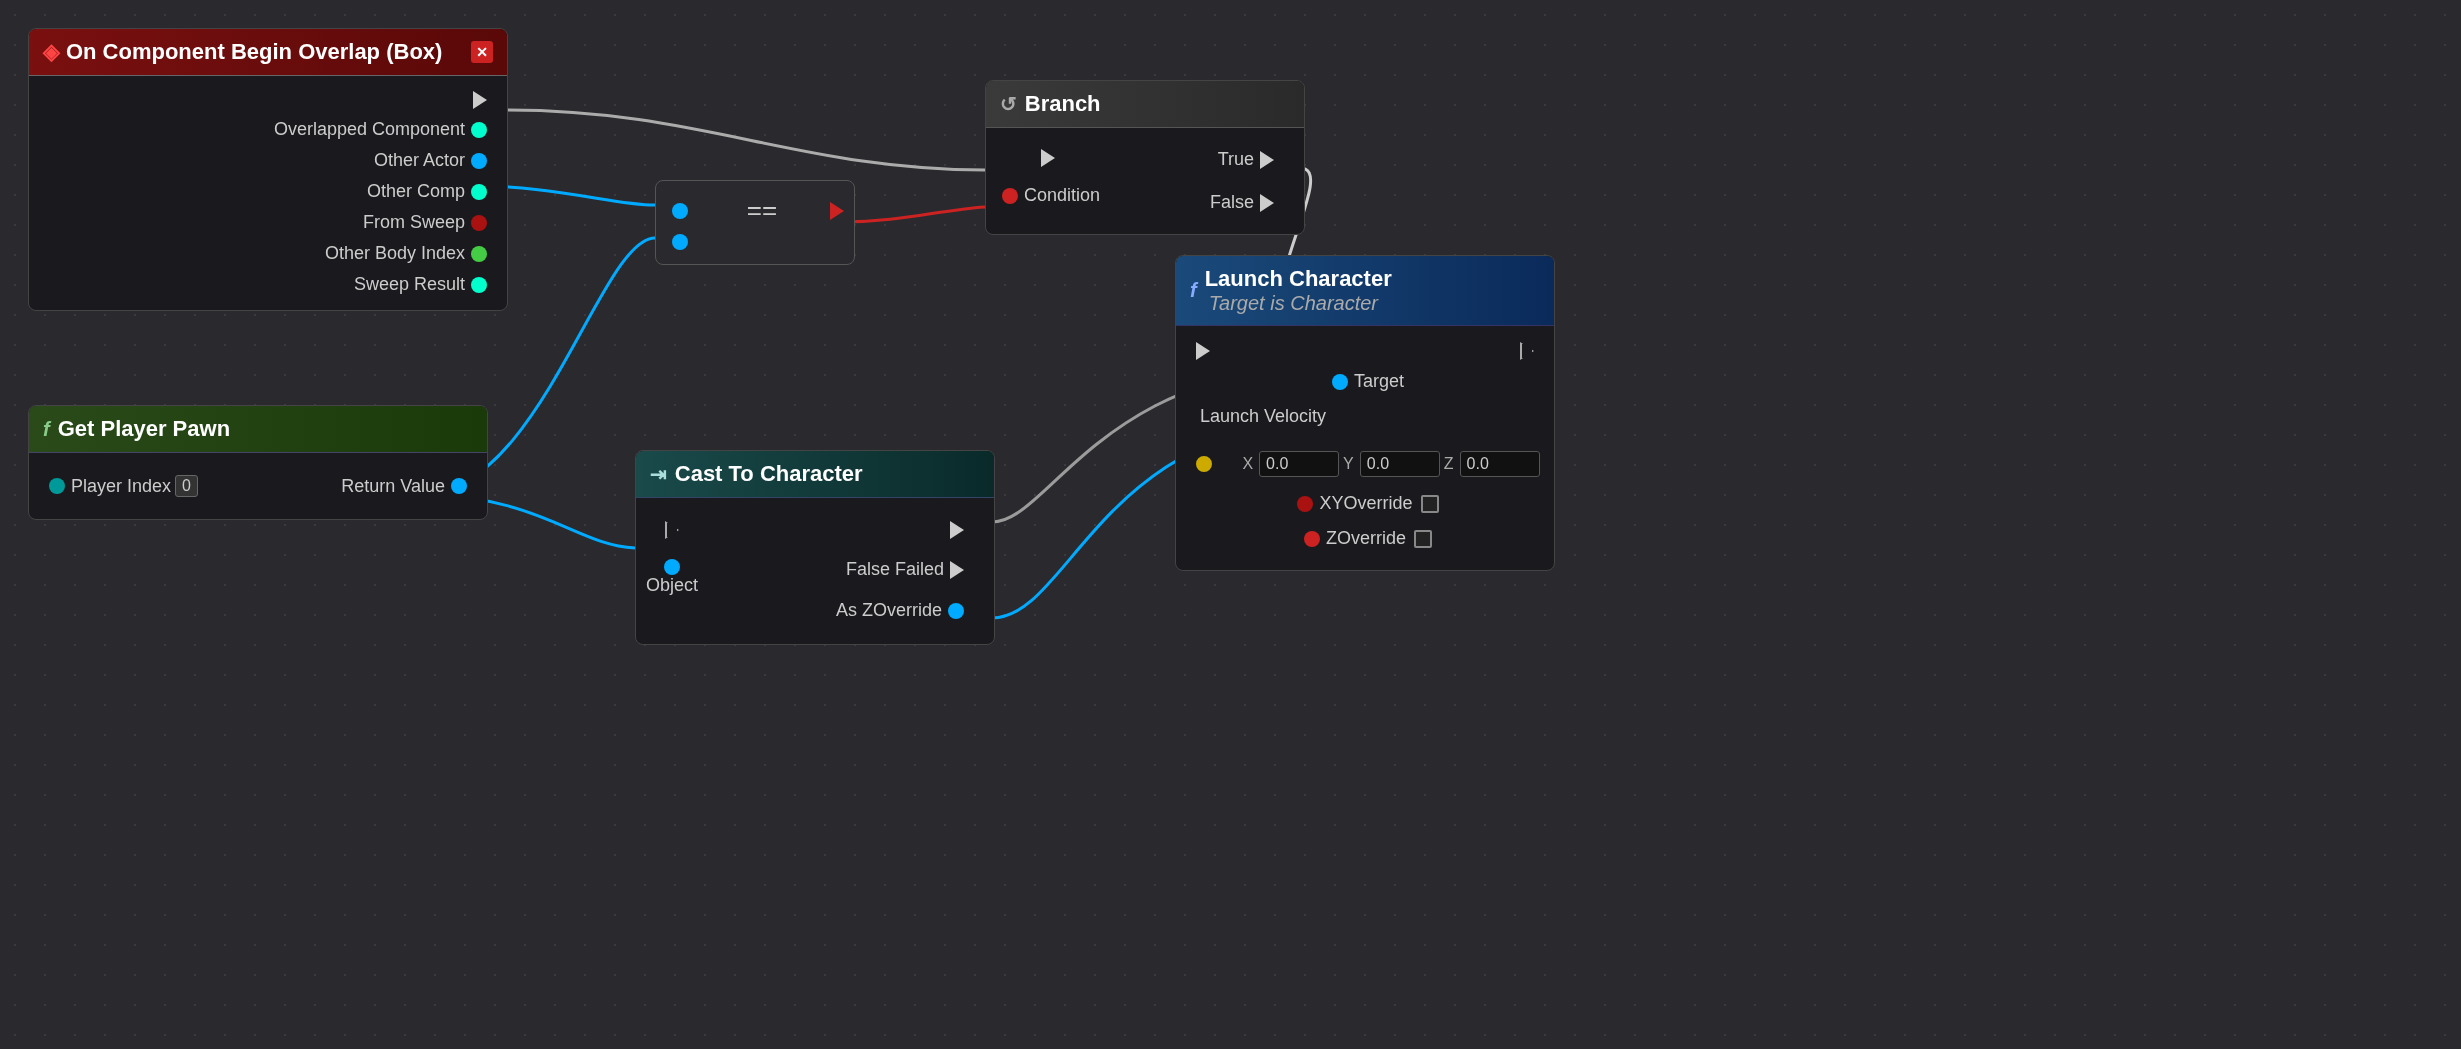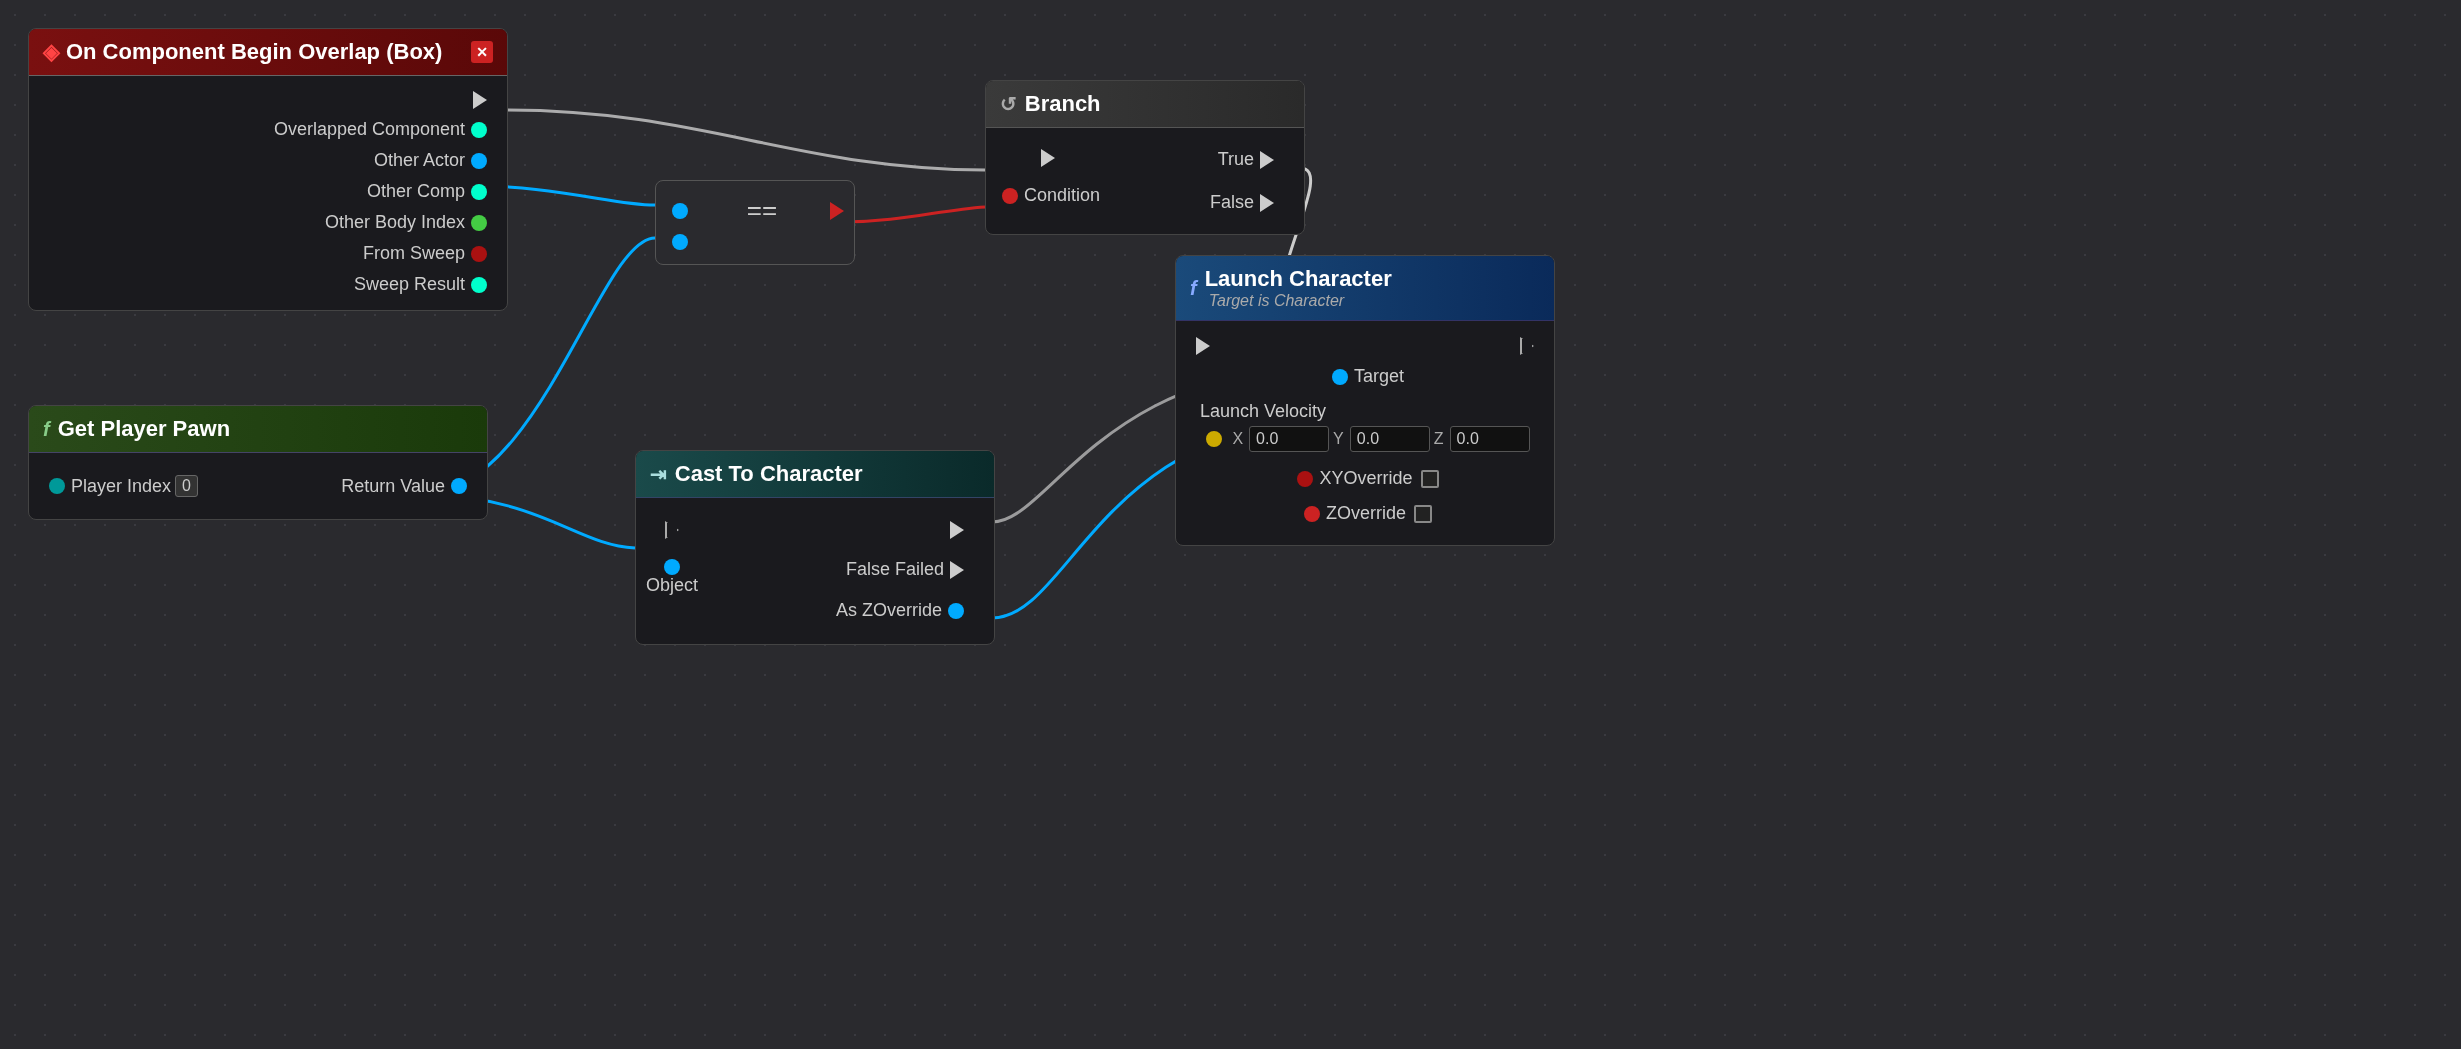--- a/index.html
+++ b/index.html
@@ -114,21 +114,21 @@
     #node-launch {
       left: 1175px;
       top: 255px;
       width: 380px;
     }
     #node-launch .node-header {
       background: linear-gradient(90deg, #1a4a7a, #0a2a5a);
       border-bottom: 1px solid #336;
     }
     #node-launch .node-subtitle {
-      font-size: 16px;
+      font-size: 20px;
       color: #aaa;
       font-style: italic;
       font-weight: normal;
       margin-left: 4px;
     }
 
     
     #node-pawn {
       left: 28px;
       top: 405px;
@@ -298,26 +298,26 @@
     </div>
     <div class="node-row right">
       <span>Other Actor</span>
       <span class="pin blue"></span>
     </div>
     <div class="node-row right">
       <span>Other Comp</span>
       <span class="pin cyan"></span>
     </div>
     <div class="node-row right">
+      <span>From Sweep</span>
+      <span class="pin dark-red"></span>
+    </div>
+    <div class="node-row right">
       <span>Other Body Index</span>
       <span class="pin green"></span>
-    </div>
-    <div class="node-row right">
-      <span>From Sweep</span>
-      <span class="pin dark-red"></span>
     </div>
     <div class="node-row right">
       <span>Sweep Result</span>
       <span class="pin cyan"></span>
     </div>
   </div>
 </div>
 
 <div class="node" id="node-equals">
   <div class="eq-body">
@@ -428,21 +428,21 @@
     <div style="display:flex; justify-content:space-between; align-items:center; padding: 6px 14px;">
       <span class="exec-pin"></span>
       <span class="exec-pin-outline"></span>
     </div>
 
     <div class="node-row">
       <span class="pin blue"></span>
       <span>Target</span>
     </div>
 
-    <div class="node-row" style="flex-wrap:wrap; gap:0; margin-top:4px;">
+    <div class="node-row" style="flex-wrap:wrap; gap:20px; margin-top:4px;">
       <div style="width:100%; padding-left:10px; margin-bottom:4px; color:#ccc;">Launch Velocity</div>
       <span class="pin yellow"></span>
       <div class="vector-inputs">
         <span class="vec-label">X</span>
         <input class="vec-field" type="text" value="0.0" style="">
         <span class="vec-label">Y</span>
         <input class="vec-field" type="text" value="0.0" style="">
         <span class="vec-label">Z</span>
         <input class="vec-field" type="text" value="0.0" style="">
       </div>

